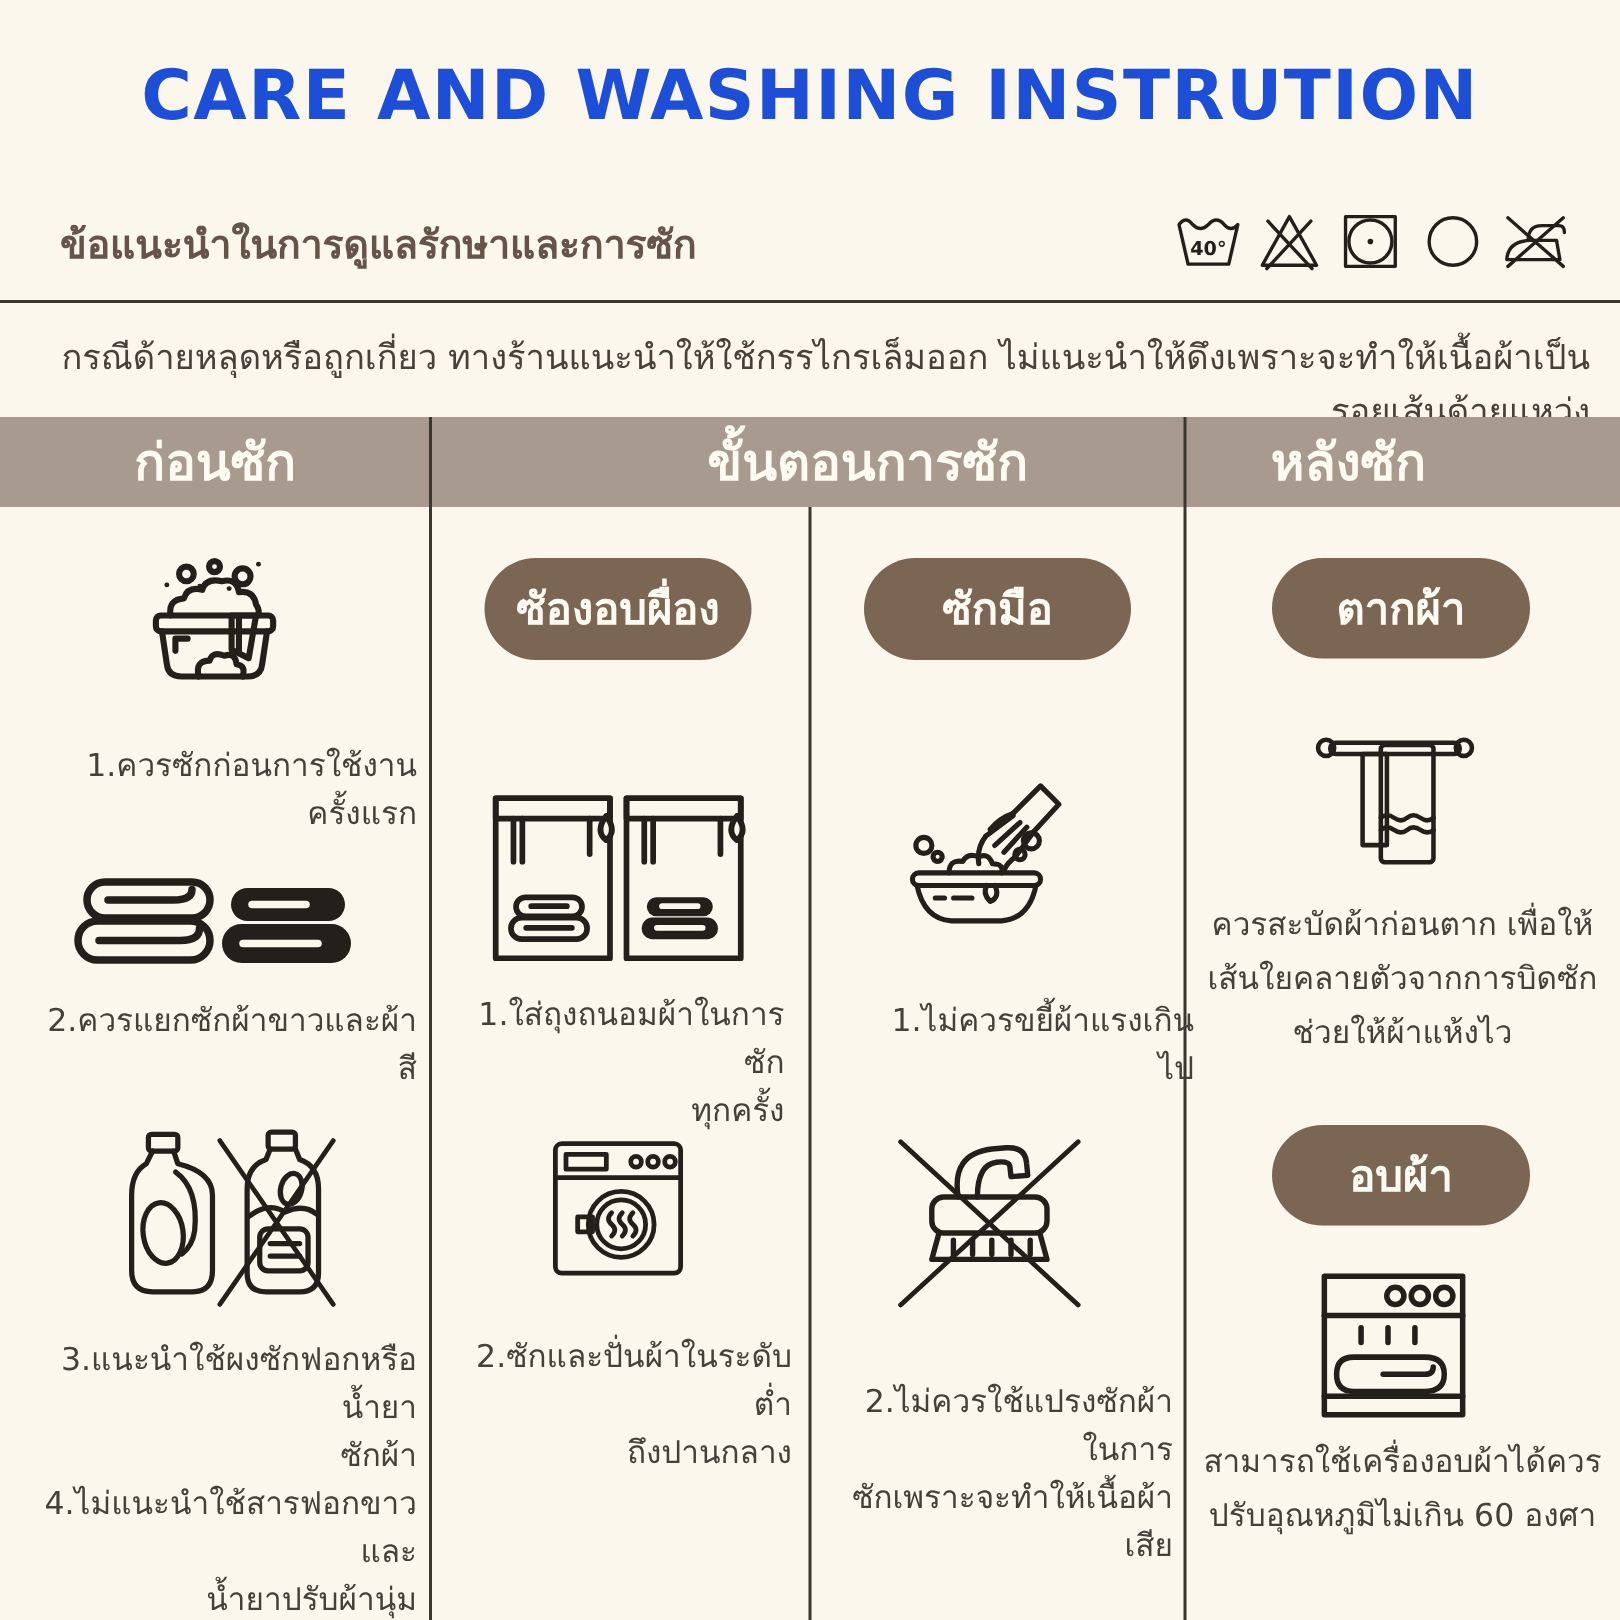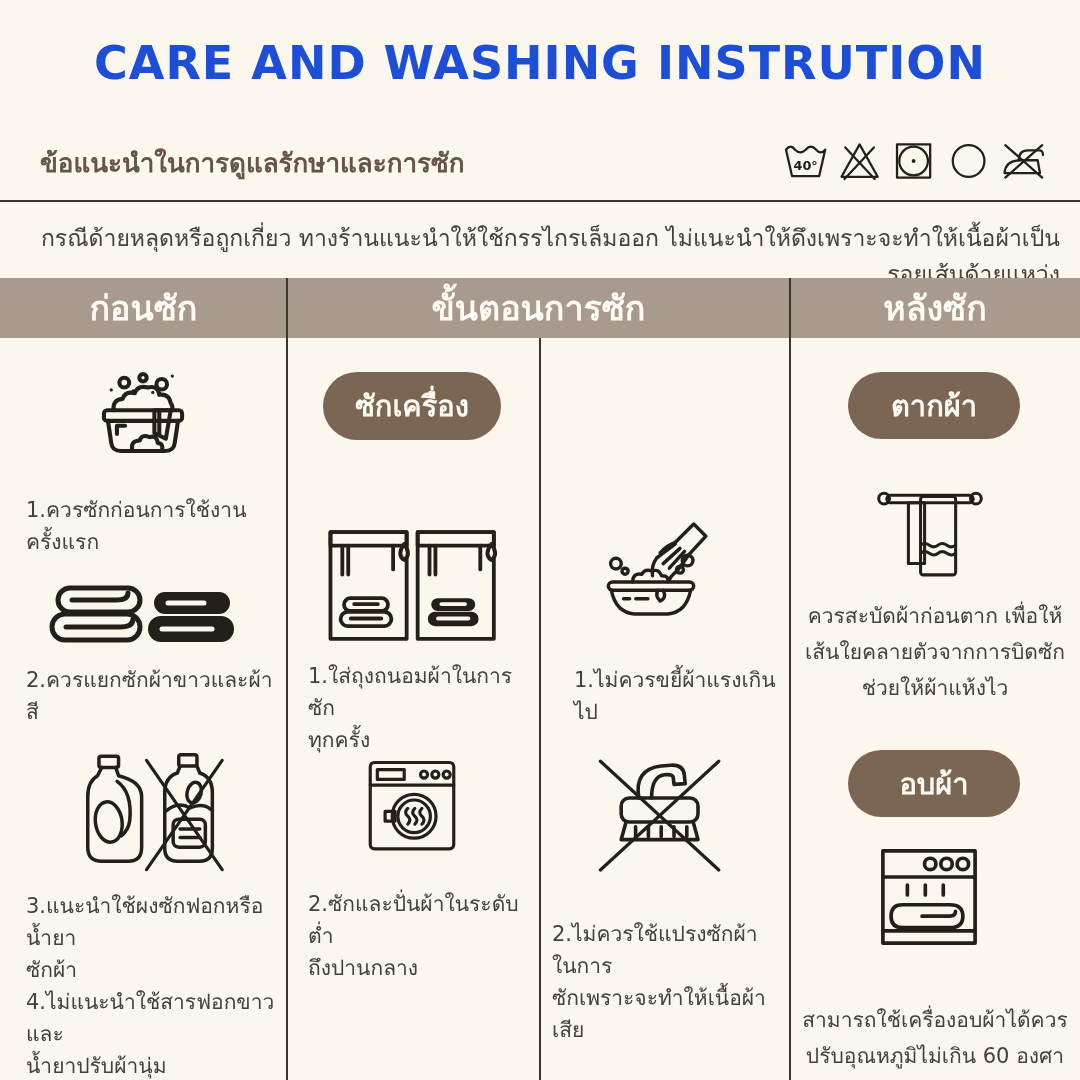--- a/index.html
+++ b/index.html
@@ -12,21 +12,21 @@
   .symbols{left:783px;top:134px;width:262px;height:58px;display:flex;align-items:flex-start;gap:9px;}
   .symbols svg{width:46px;height:54px;}
   .hrule{left:0;top:200px;width:1080px;height:2px;background:#3b362e;}
   .intro{left:20px;top:220px;width:1040px;text-align:right;font-size:23px;color:#474139;}
   .band{left:0;top:278px;width:1080px;height:60px;background:#a89a8e;}
   .hdr{top:278px;height:60px;display:flex;align-items:center;justify-content:center;
        color:#fdfaf2;font-weight:bold;font-size:34px;}
   .vline{width:2px;background:#3b362e;}
   .badge{background:#7b6553;color:#fdfaf2;border-radius:999px;display:flex;align-items:center;
          justify-content:center;font-weight:bold;font-size:29px;}
-  .item-text{font-size:21px;line-height:32px;white-space:pre-line;color:#44403a;}
+  .item-text{font-size:21px;line-height:32px;white-space:pre-line;color:#44403a;text-align:right;}
   .ctr{text-align:center;line-height:36px;}
   svg{display:block;}
   .ic{stroke:#23201b;fill:none;stroke-linecap:round;stroke-linejoin:round;}
 </style>
 </head>
 <body>
 
 <div class="page">
 
   <div class="abs title">CARE AND WASHING INSTRUTION</div>
@@ -56,22 +56,22 @@
       <path d="M7 9 L56 52 M56 9 L7 52"></path>
     </svg>
   </div>
 
   <div class="abs hrule"></div>
 
   <div class="abs intro">กรณีด้ายหลุดหรือถูกเกี่ยว ทางร้านแนะนำให้ใช้กรรไกรเล็มออก ไม่แนะนำให้ดึงเพราะจะทำให้เนื้อผ้าเป็นรอยเส้นด้ายแหว่ง</div>
 
   <div class="abs band"></div>
   <div class="abs hdr" style="left:0;width:287px;">ก่อนซัก</div>
-  <div class="abs hdr" style="left:287px;width:503px;">ขั้นตอนการซัก</div>
-  <div class="abs hdr" style="left:790px;width:290px;font-family:Liberation Serif, serif;">หลังซัก</div>
+  <div class="abs hdr" style="left:287px;width:503px;padding-left:40px;">ขั้นตอนการซัก</div>
+  <div class="abs hdr" style="left:754px;width:290px;font-family:Liberation Serif, serif;">หลังซัก</div>
 
   <div class="abs vline" style="left:286px;top:278px;height:802px;"></div>
   <div class="abs vline" style="left:539px;top:338px;height:742px;"></div>
   <div class="abs vline" style="left:789px;top:278px;height:802px;"></div>
 
   <svg class="abs ic" style="left:86px;top:364px;width:114px;height:104px;" viewBox="0 0 140 112" stroke-width="5">
     <circle cx="47" cy="15" r="6"></circle>
       <circle cx="70" cy="9" r="4.5"></circle>
       <circle cx="93" cy="17" r="6.5"></circle>
     <circle cx="31" cy="24" r="2" fill="#23201b" stroke="none"></circle>
@@ -111,21 +111,21 @@
     <path d="M132 84 Q150 70 166 80 Q184 72 196 82"></path>
     <rect x="142" y="96" width="46" height="40" rx="8"></rect>
     <path d="M152 110 H180 M152 122 H180"></path>
     <path d="M104 12 L212 168 M212 12 L104 168" stroke-width="4.5"></path>
   </svg>
   <div class="abs item-text" style="left:26px;top:890px;width:252px;">3.แนะนำใช้ผงซักฟอกหรือน้ำยา
 ซักผ้า
 4.ไม่แนะนำใช้สารฟอกขาว และ
 น้ำยาปรับผ้านุ่ม</div>
 
-  <div class="abs badge" style="left:323px;top:372px;width:178px;height:68px;">ซักเครื่อง</div>
+  <div class="abs badge" style="left:323px;top:372px;width:178px;height:68px;">ซัองอบผื่อง</div>
 
   <svg class="abs ic" style="left:322px;top:522px;width:182px;height:127px;" viewBox="0 0 215 150" stroke-width="4.5">
     <rect x="10" y="12" width="90" height="126"></rect>
     <rect x="10" y="12" width="90" height="16"></rect>
     <path d="M24 28 V62 M31 28 V62 M84 28 V56"></path>
     <path d="M97 26 q9 12 0 19 q-9 -7 0 -19" fill="#fbf7ec"></path>
     <rect x="26" y="90" width="52" height="15" rx="7.5"></rect>
     <path d="M38 97 H66"></path>
     <rect x="22" y="106" width="60" height="17" rx="8.5"></rect>
     <path d="M34 114 H70"></path>
@@ -151,20 +151,21 @@
     <circle cx="68" cy="82" r="31"></circle>
     <circle cx="68" cy="82" r="23"></circle>
     <rect x="27" y="75" width="14" height="14"></rect>
     <path d="M59 71 q-6 6 0 11 q6 5 0 11"></path>
     <path d="M69 71 q-6 6 0 11 q6 5 0 11"></path>
     <path d="M79 71 q-6 6 0 11 q6 5 0 11"></path>
   </svg>
   <div class="abs item-text" style="left:308px;top:888px;width:220px;">2.ซักและปั่นผ้าในระดับต่ำ
 ถึงปานกลาง</div>
 
+  <div class="abs badge" style="left:576px;top:372px;width:178px;height:68px;">ซักมือ</div>
 
   <svg class="abs ic" style="left:590px;top:514px;width:122px;height:116px;" viewBox="0 0 160 150" stroke-width="4.5">
     <path d="M112 36 L136 12 L152 28 L130 52"></path>
     <path d="M112 38 L88 56 M118 44 L96 64 M124 48 L104 70 M130 52 L114 74"></path>
     <path d="M112 36 Q100 40 92 50"></path>
     <path d="M88 56 Q80 66 82 80 M114 74 Q106 80 104 86"></path>
     <circle cx="34" cy="64" r="7"></circle>
       <circle cx="46" cy="74" r="4"></circle>
     <circle cx="128" cy="60" r="7"></circle>
       <circle cx="118" cy="72" r="4.5"></circle>
@@ -207,16 +208,16 @@
     <rect x="6" y="6" width="113" height="113"></rect>
     <circle cx="64" cy="22" r="7"></circle>
       <circle cx="84" cy="22" r="7"></circle>
       <circle cx="104" cy="22" r="7"></circle>
     <path d="M6 38 H119"></path>
     <path d="M36 48 V60 M58 48 V60 M80 48 V60"></path>
     <path d="M30 100 Q16 100 16 86 Q16 72 30 72 L88 72 Q104 72 104 86 Q104 100 88 100 Z"></path>
     <path d="M54 86 L88 86 Q95 86 95 80"></path>
     <path d="M6 104 H119"></path>
   </svg>
-  <div class="abs item-text ctr" style="left:798px;top:1002px;width:274px;">สามารถใช้เครื่องอบผ้าได้ควร
+  <div class="abs item-text ctr" style="left:798px;top:956px;width:274px;">สามารถใช้เครื่องอบผ้าได้ควร
 ปรับอุณหภูมิไม่เกิน 60 องศา</div>
 
 </div>
 
 </body></html>

